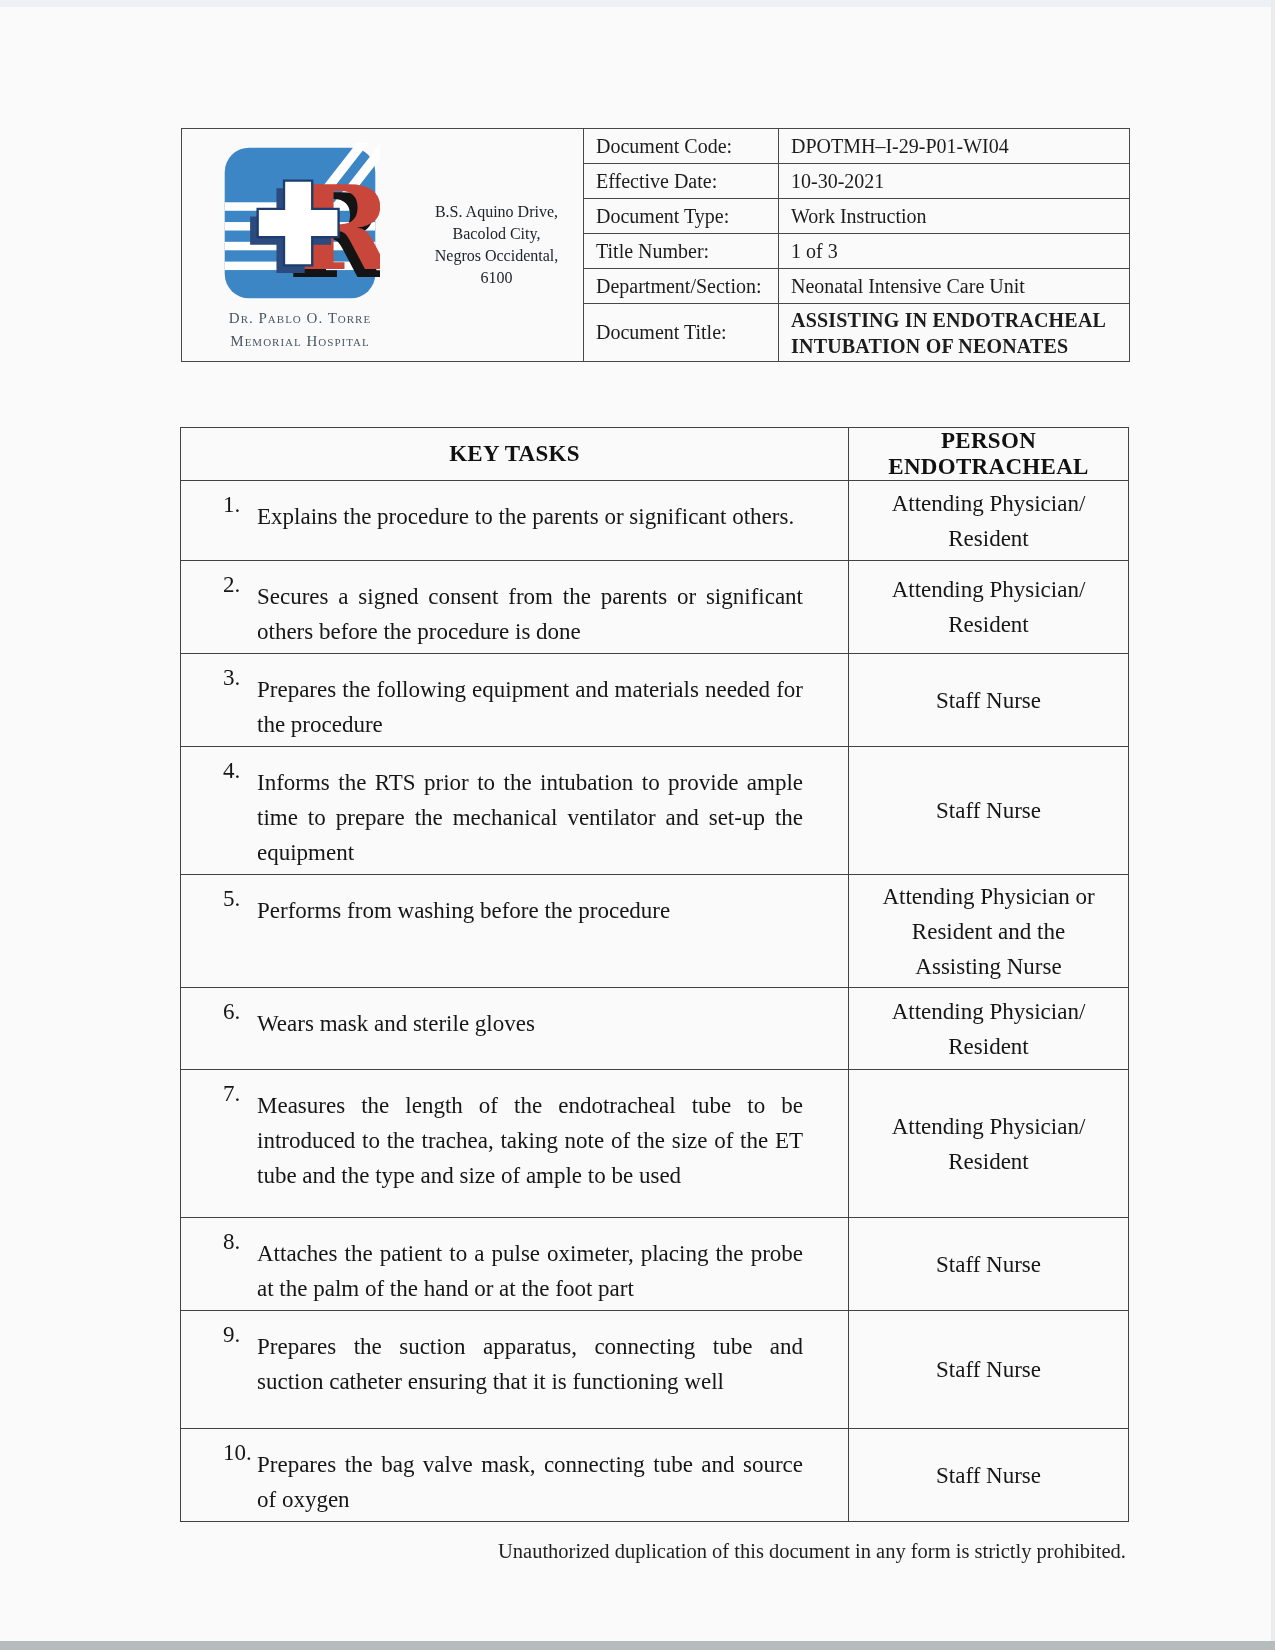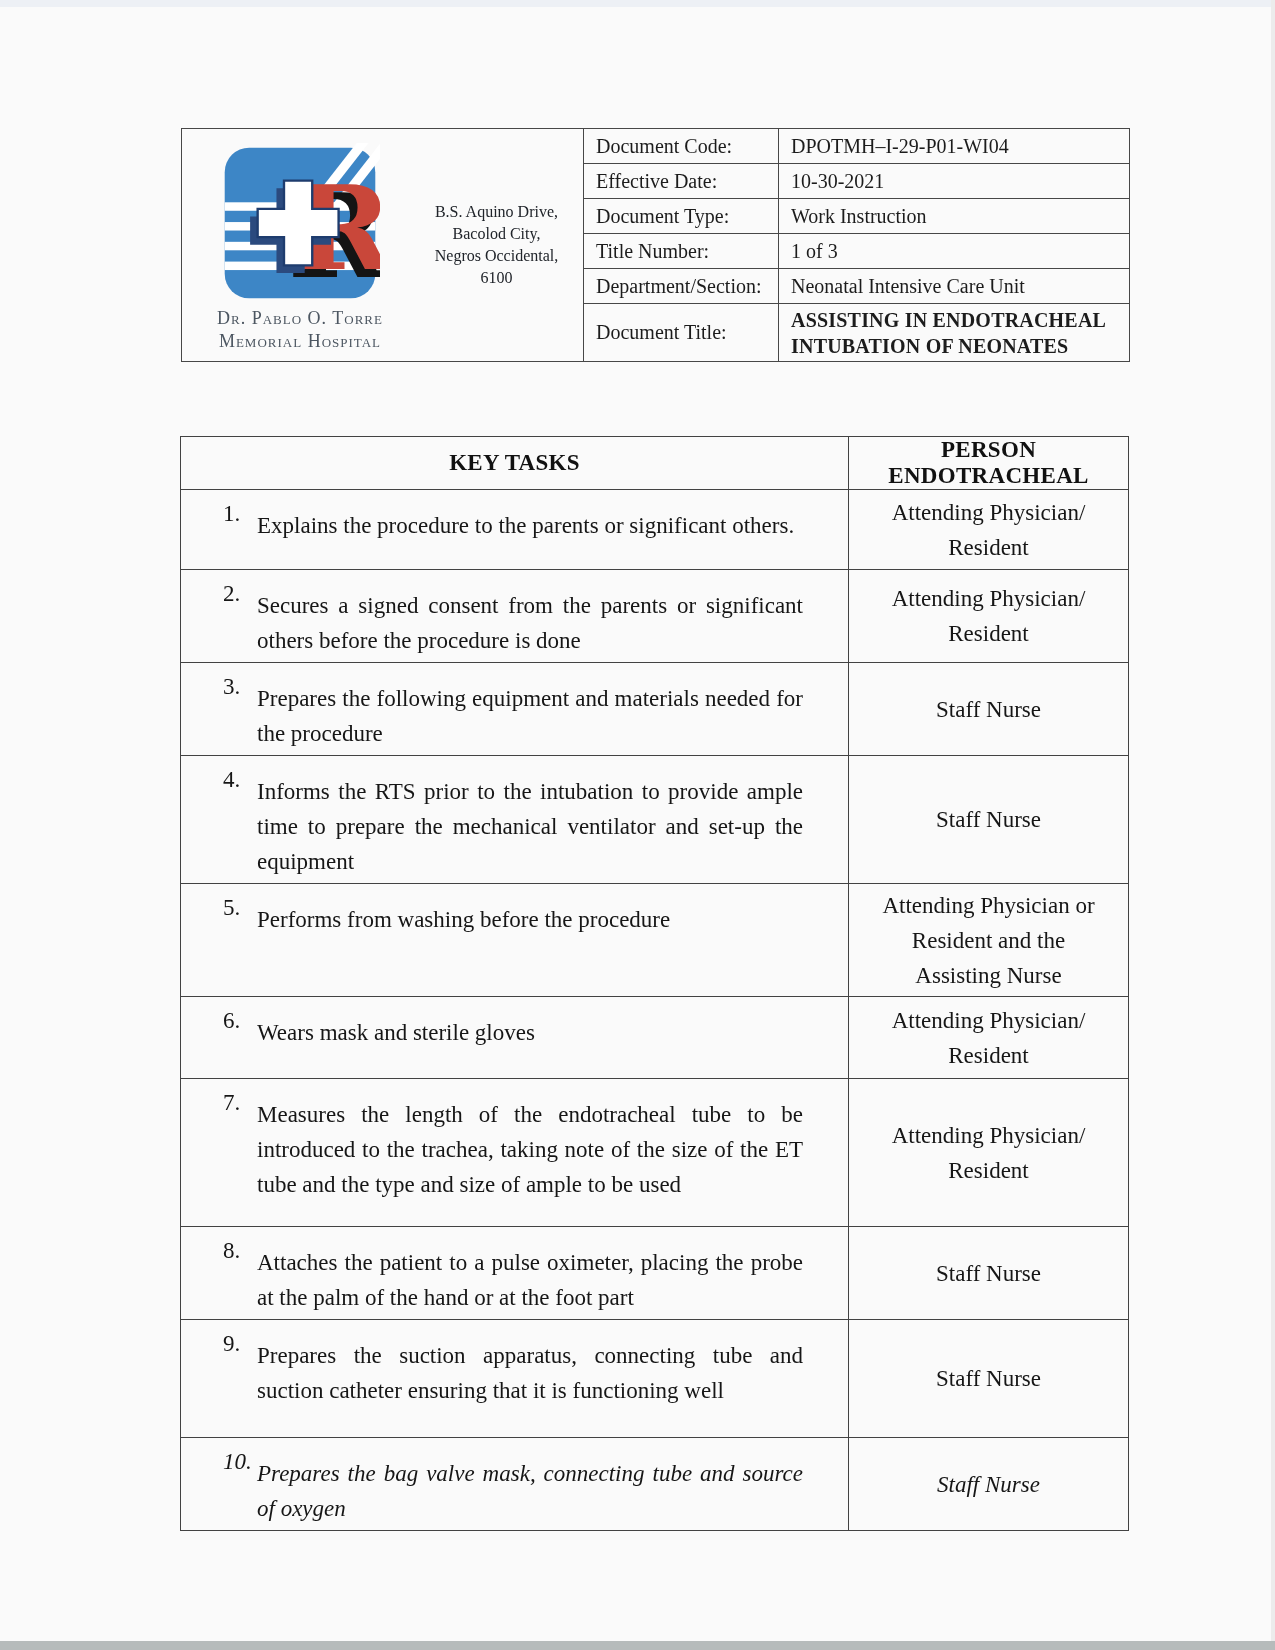--- a/index.html
+++ b/index.html
@@ -49,40 +49,40 @@
   .logo-col {
     flex: 0 0 228px;
     display: flex; flex-direction: column; align-items: center; justify-content: flex-start;
     padding-top: 6px;
   }
   .hospital-name {
     margin-top: 4px;
     text-align: center;
     font-variant: small-caps;
     letter-spacing: 1px;
-    font-size: 18px;
+    font-size: 15px;
     line-height: 23px;
     color: #4c5661;
     white-space: pre-line;
   }
   .address-col {
     flex: 1;
     display: flex; align-items: center; justify-content: center;
   }
   .hospital-address {
     text-align: center;
     font-size: 16px;
     line-height: 22px;
     color: #20242a;
     white-space: pre-line;
   }
 
   
   .task-table {
-    position: absolute; left: 180px; top: 436px;
+    position: absolute; left: 180px; top: 427px;
     width: 948px; table-layout: fixed;
     border: 1.8px solid #333;
     background: #fafafa;
   }
   .task-table th, .task-table td {
     border: 1.4px solid #424242;
   }
   .task-table th {
     height: 45px;
     font-size: 23px;
@@ -114,21 +114,21 @@
     text-align: center;
     font-size: 23px;
     line-height: 35px;
     padding: 2px 24px;
   }
   
   tr.r1  { height: 80px; }  tr.r2  { height: 81px; }
   tr.r3  { height: 82px; }  tr.r4  { height: 112px; }
   tr.r5  { height: 113px; } tr.r6  { height: 82px; }
   tr.r7  { height: 148px; } tr.r8  { height: 77px; }
-  tr.r9  { height: 118px; } tr.r10 { height: 77px; font-style: italic; }
+  tr.r9  { height: 118px; } tr.r10 { height: 77px; }
 
   
   .footer-note {
     position: absolute; left: 180px; top: 1540px;
     width: 948px;
     text-align: right;
     font-size: 20.5px;
     color: #1f1f1f;
     padding-right: 2px;
   }
@@ -304,16 +304,17 @@
             <div class="task-line">
         <span class="task-num">10.</span>
         <span class="task-text">Prepares the bag valve mask, connecting tube and source of oxygen</span>
       </div>
           </td>
       <td class="person-cell">Staff Nurse</td>
     </tr>
   </tbody>
     </table>
 
+  <div class="footer-note">Unauthorized duplication of this document in any form is strictly prohibited.</div>
 
   <div class="scan-edge-right"></div>
   <div class="scan-edge-bottom"></div>
 </div>
 
 </body></html>

